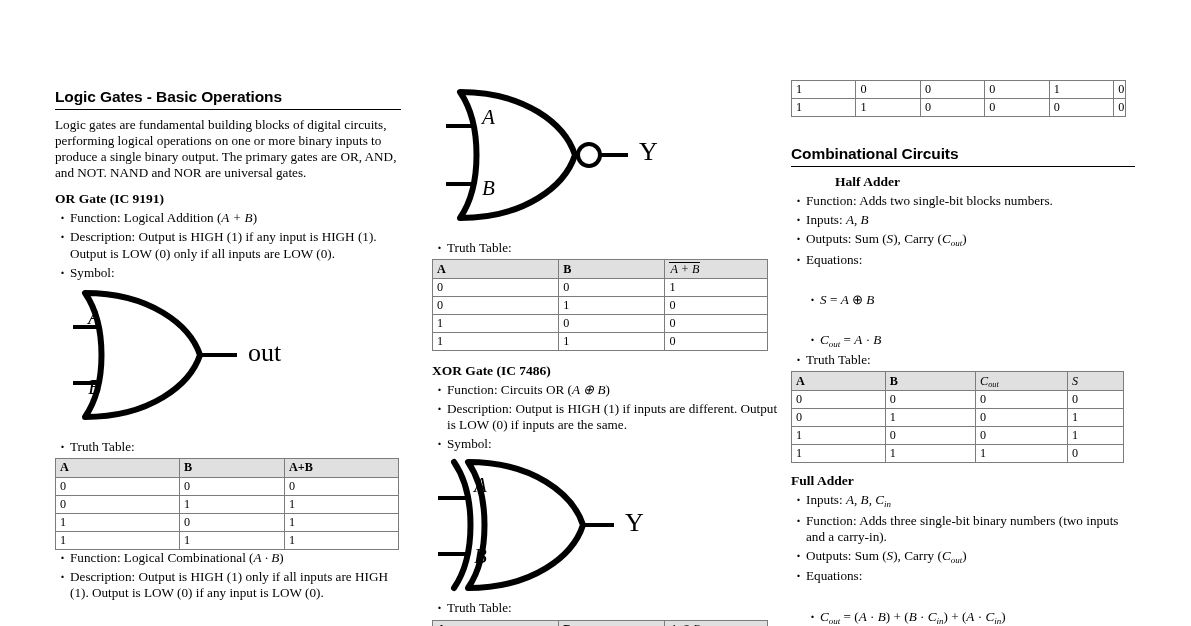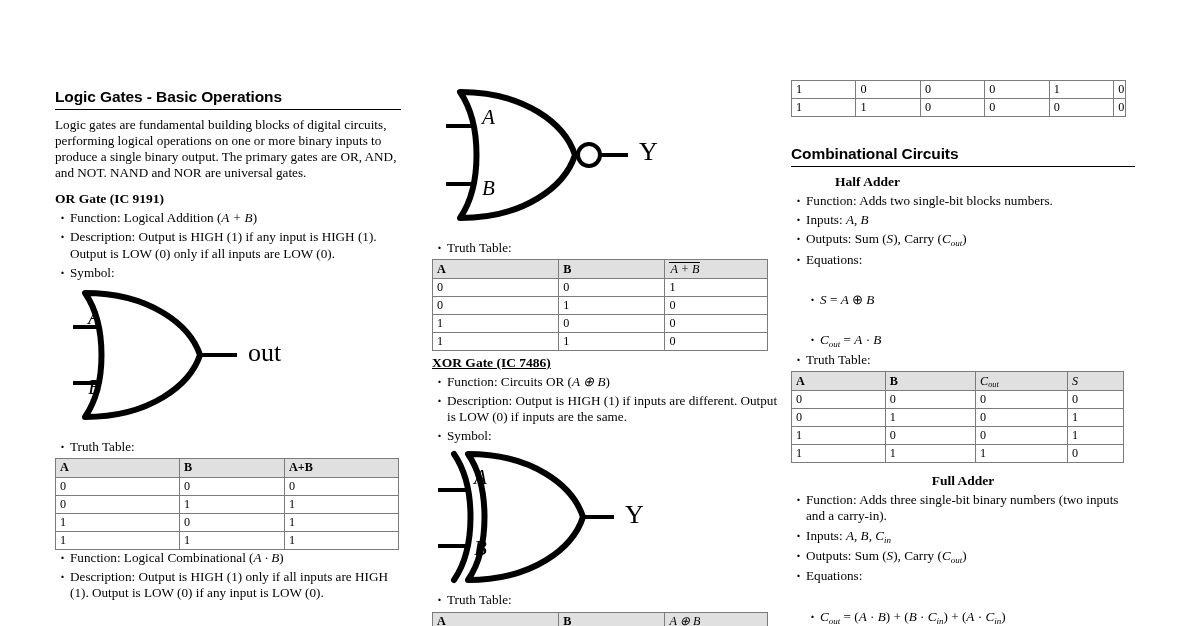--- a/index.html
+++ b/index.html
@@ -200,21 +200,21 @@
             <td>0</td>
           </tr>
         <tr>
             <td>1</td>
             <td>1</td>
             <td>0</td>
           </tr>
       </tbody>
     </table>
 
-    <h2 class="gate" style="margin-top:4px;text-decoration:underline;">XOR Gate (IC 7486)</h2>
+    <h2 class="gate" style="margin-top:12px;">XOR Gate (IC 7486)</h2>
     <ul class="bl">
       <li>
         <b>Function:</b>
         <span>Circuits OR (</span><span class="mi">A ⊕ B</span><span>)</span>
       </li>
       <li>
         <b>Description:</b>
         <span>Output is HIGH (1) if inputs are different. Output is LOW (0) if inputs are the same.</span>
       </li>
       <li>
@@ -332,29 +332,29 @@
           </tr>
         <tr>
             <td>1</td>
             <td>1</td>
             <td>1</td>
             <td>0</td>
           </tr>
       </tbody>
     </table>
 
-    <h2 class="gate" style="margin-top:10px;text-align:center;">Full Adder</h2>
-    <ul class="bl">
-      <li>
-        <b>Function:</b>
-        <span>Adds three single-bit binary numbers (two inputs and a carry-in).</span>
-      </li>
+    <h2 class="gate" style="margin-top:10px;">Full Adder</h2>
+    <ul class="bl">
       <li>
         <b>Inputs:</b>
         <span class="mi">A, B, C<sub>in</sub></span>
+      </li>
+      <li>
+        <b>Function:</b>
+        <span>Adds three single-bit binary numbers (two inputs and a carry-in).</span>
       </li>
       <li>
         <b>Outputs:</b>
         <span>Sum (</span><span class="mi">S</span><span>), Carry (</span><span class="mi">C<sub>out</sub></span><span>)</span>
       </li>
       <li>
         <b>Equations:</b>
         <ul class="bl">
           <li class="mathrow"><span class="mi">C<sub>out</sub></span> = (<span class="mi">A</span> · <span class="mi">B</span>) + (<span class="mi">B</span> · <span class="mi">C<sub>in</sub></span>) + (<span class="mi">A</span> · <span class="mi">C<sub>in</sub></span>)</li>
           <li class="mathrow"><span class="mi">S</span> = <span class="mi">A</span> ⊕ <span class="mi">B</span> ⊕ <span class="mi">C<sub>in</sub></span></li>

